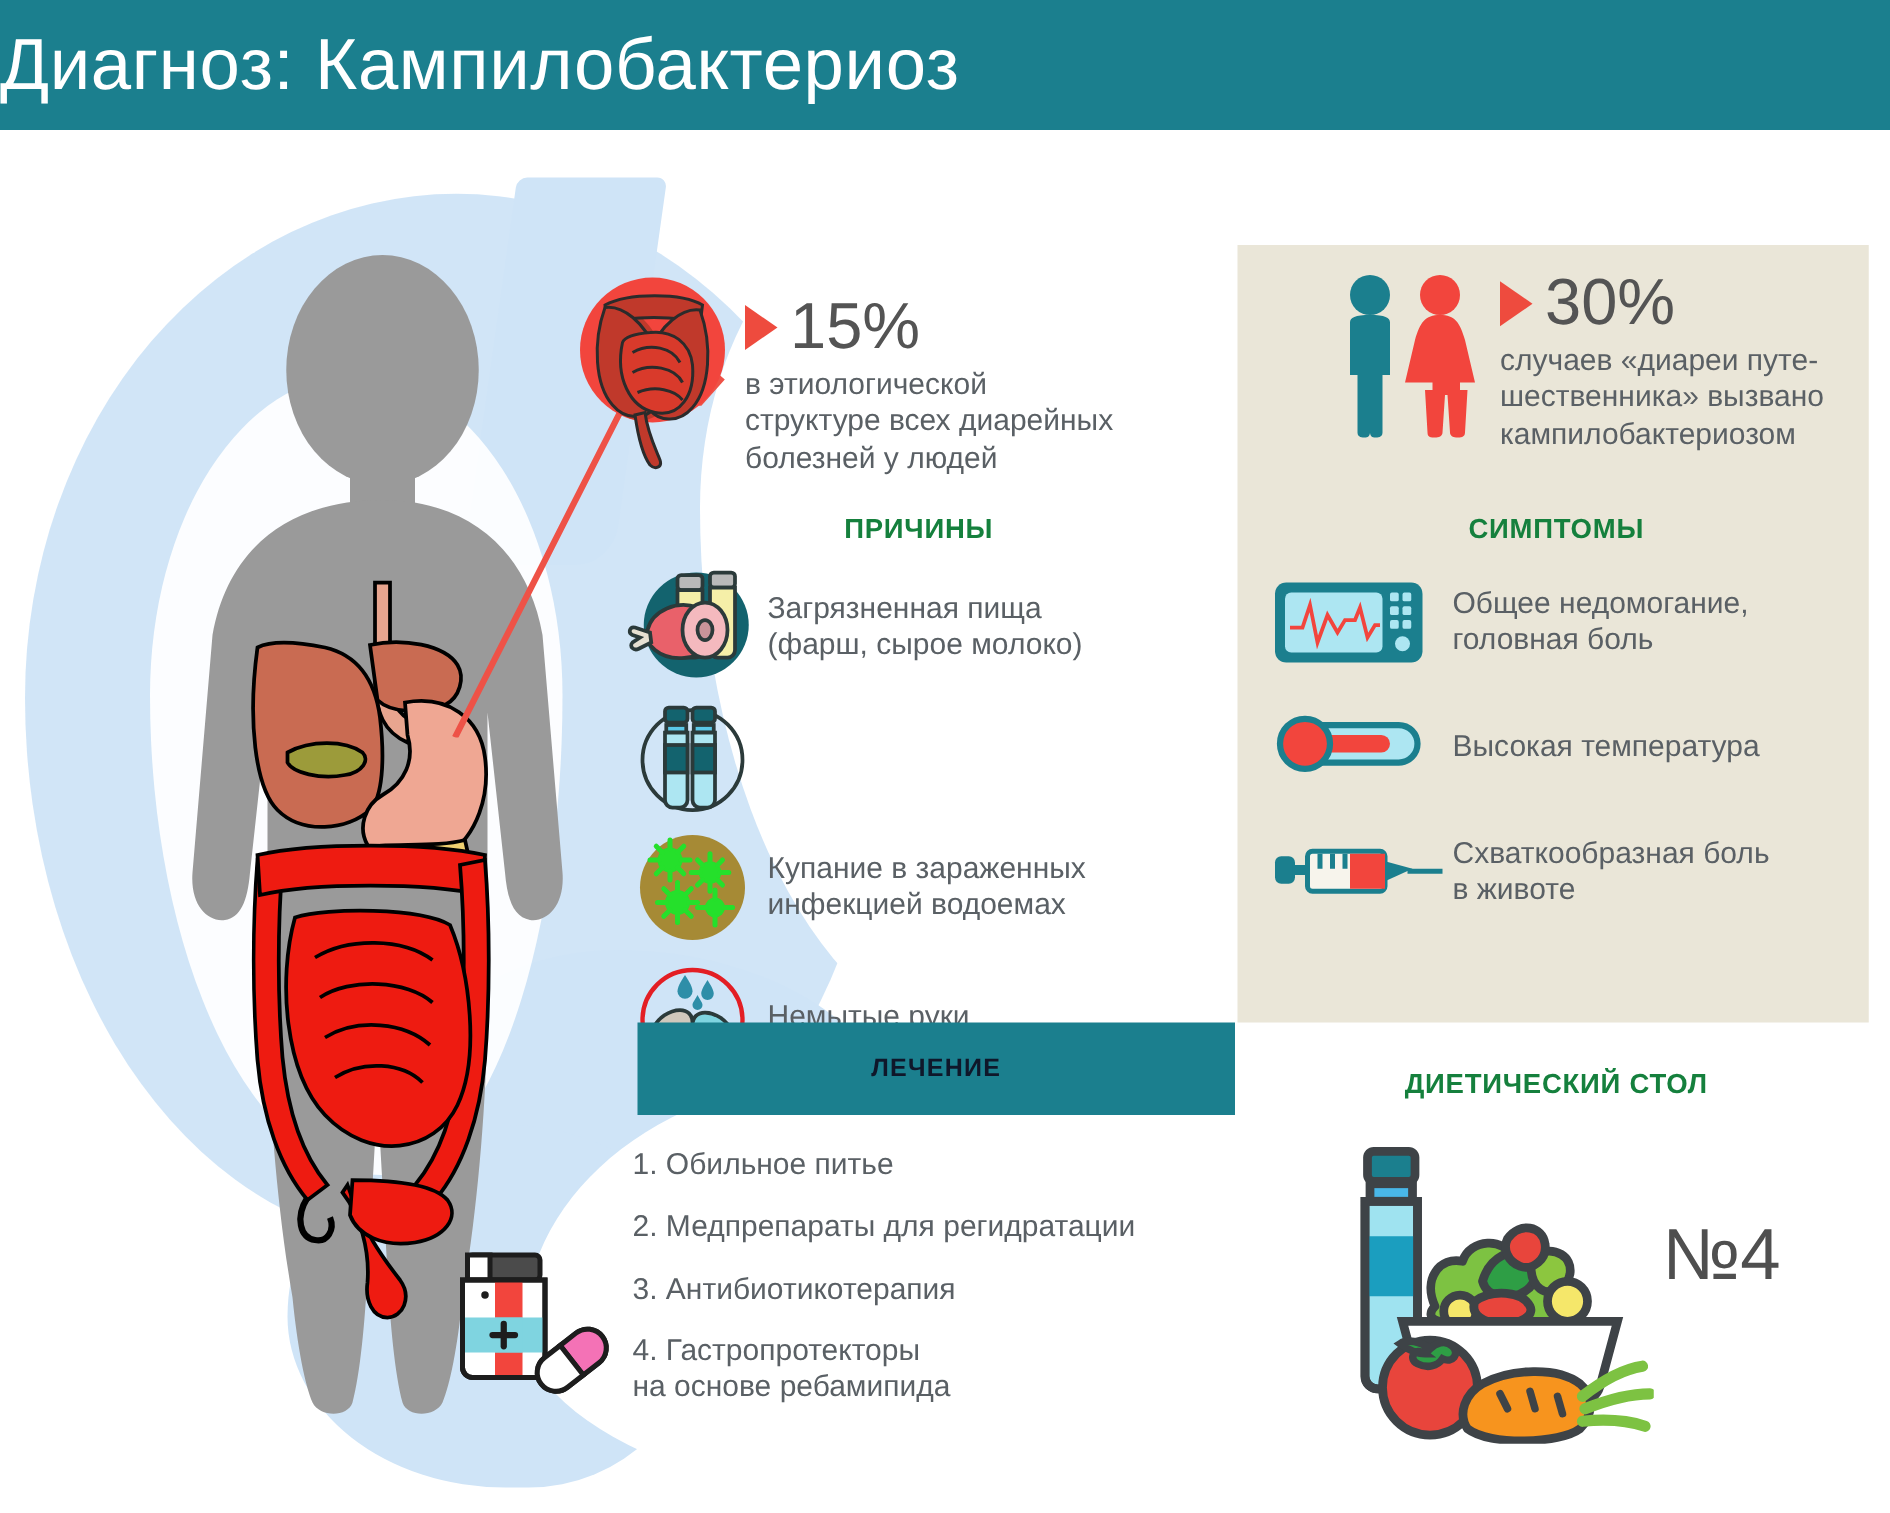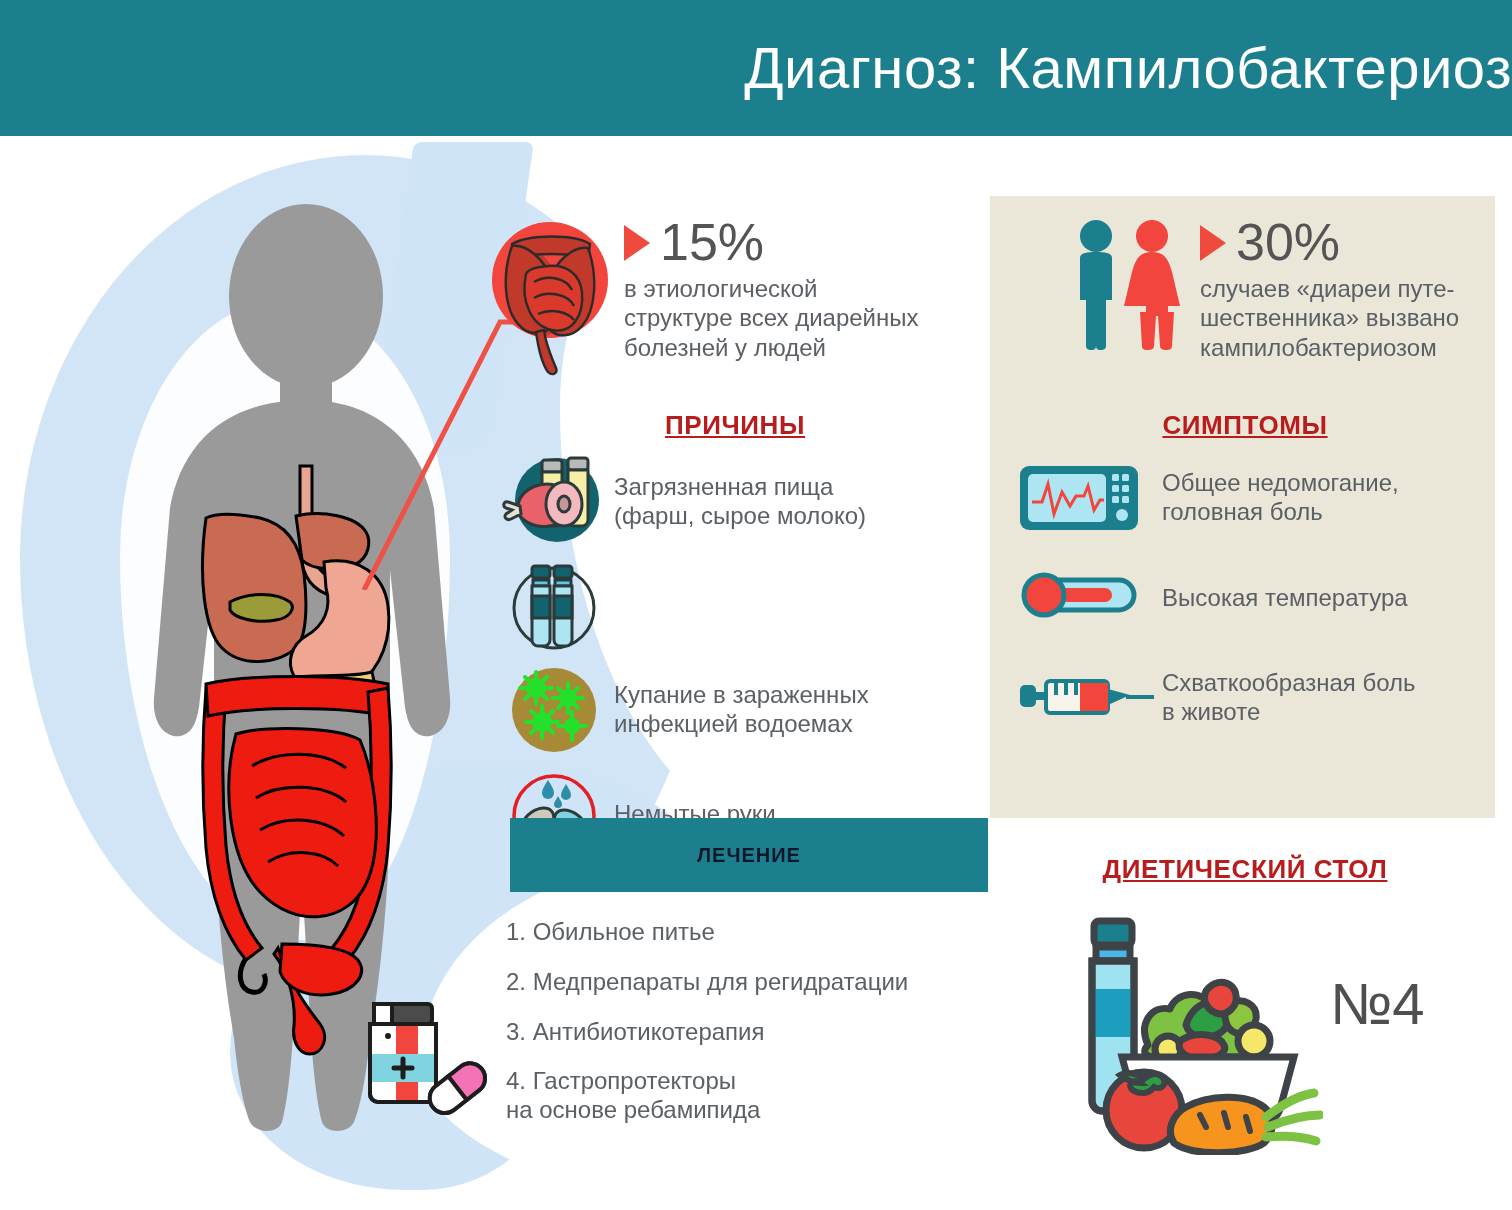--- a/index.html
+++ b/index.html
@@ -9,23 +9,23 @@
     background: #ffffff;
     position: relative;
     overflow: hidden;
     color: #4b4b4b;
   }
 
   
   .header {
     position: absolute;
     left: 0; top: 0;
-    width: 1512px; height: 136px;
+    width: 1512px; height: 104px;
     background: #1B7F8E;
-    display: flex; align-items: center; justify-content: flex-end;
+    display: flex; align-items: center; justify-content: flex-start;
   }
   .header-title {
     color: #ffffff;
     font-size: 58px;
     font-weight: 400;
     letter-spacing: 0.5px;
     line-height: 1;
     white-space: nowrap;
   }
 
@@ -107,21 +107,21 @@
     z-index: 1;
   }
 
   
   .stat {
     position: absolute;
     z-index: 4;
     display: flex;
     align-items: flex-start;
   }
-  .stat-15 { left: 490px; top: 216px; width: 490px; }
+  .stat-15 { left: 462px; top: 216px; width: 490px; align-items: flex-end; }
   .stat-30 { left: 1068px; top: 216px; width: 470px; }
 
   .stat-icon { flex: 0 0 auto; }
   .stat-body { margin-left: 14px; }
   .stat-row { display: flex; align-items: center; }
   .stat-arrow {
     width: 0; height: 0;
     border-left: 26px solid #EE4B3E;
     border-top: 18px solid transparent;
     border-bottom: 18px solid transparent;
@@ -139,25 +139,24 @@
     line-height: 1.22;
     color: #5a6065;
     margin-top: 6px;
     white-space: pre-line;
   }
 
   
   .sec-title {
     position: absolute;
     z-index: 4;
-    font-size: 26px;
+    font-size: 22px;
     font-weight: bold;
-    color: #b91c1c;
+    color: #15803d;
     letter-spacing: .6px;
-    text-decoration: underline;
   }
   .title-causes   { left: 490px; top: 410px; width: 490px; text-align: center; }
   .title-symptoms { left: 1010px; top: 410px; width: 470px; text-align: center; }
   .title-diet     { left: 1010px; top: 854px; width: 470px; text-align: center; }
 
   
   .icon-list { position: absolute; z-index: 4; }
   .list-causes   { left: 494px; top: 450px; width: 490px; }
   .list-symptoms { left: 1010px; top: 448px; width: 480px; }
 

